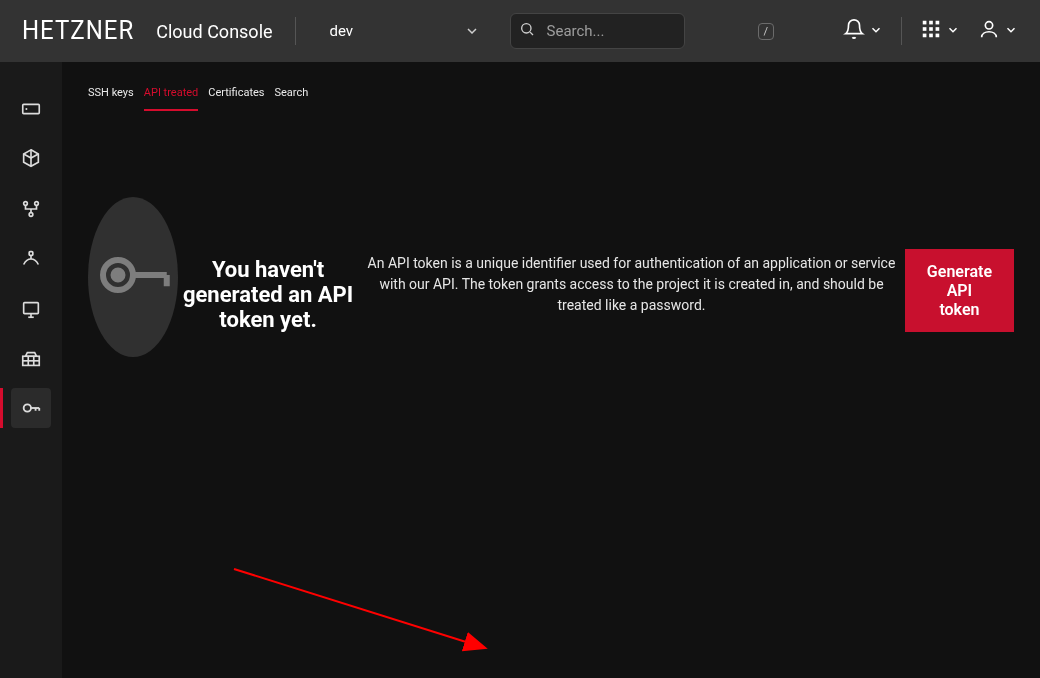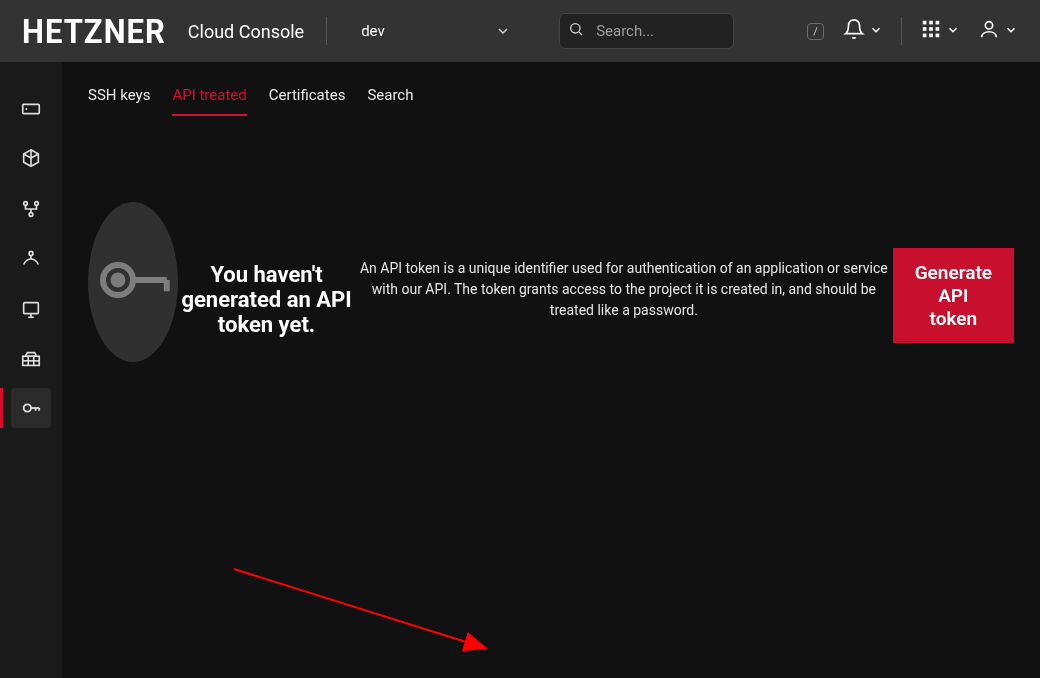--- a/index.html
+++ b/index.html
@@ -16,32 +16,32 @@
   html,body{margin:0;padding:0;height:100%;}
   body{
     width:1040px;height:678px;overflow:hidden;color:var(--text);
     background:var(--bg-main);
   }
   
   .topbar{
     height:62px;background:var(--bg-top);display:flex;align-items:center;
     padding:0 22px;gap:22px;
   }
-  .logo{font-weight:700;font-size:31px;letter-spacing:1px;white-space:nowrap;}
+  .logo{font-weight:400;font-size:24px;letter-spacing:1px;white-space:nowrap;}
   .logo-text{transform:scaleY(1.05);display:inline-block;}
   .ctitle{font-size:18px;white-space:nowrap;}
   .vdiv{width:1px;height:28px;background:#555;}
   .proj{
     height:36px;display:flex;align-items:center;gap:20px;padding:0 8px 0 12px;
     border-radius:4px;min-width:170px;justify-content:space-between;
   }
   .proj span{font-size:15px;}
   .chev{display:inline-flex;}
   .search{
-    flex:0 0 auto;margin-left:18px;height:36px;width:175px;background:var(--search-bg);
+    flex:0 0 auto;height:36px;width:175px;background:var(--search-bg);
     border-radius:6px;border:1px solid #444;display:flex;align-items:center;gap:10px;
     padding:0 8px;color:#bdbdbd;
   }
   .search input{
     flex:1;background:transparent;border:none;outline:none;color:#e6e6e6;font-size:15px;
   }
   .search input::placeholder{color:#9d9d9d;}
   .kbd{
     border:1px solid #6b6b6b;border-radius:4px;font-size:11px;padding:1px 5px;color:#c9c9c9;
   }
@@ -60,39 +60,39 @@
   }
   .side-item.active{
     background:#2b2b2b;color:#fff;width:40px;height:40px;margin-top:4px;margin-bottom:4px;
   }
   .side-item.active::before{
     content:"";position:absolute;left:-11px;top:0;bottom:0;width:3px;background:var(--red);
   }
   .side-item svg{stroke:#dcdcdc;}
   
   .main{flex:1;background:var(--bg-main);padding:24px 26px;position:relative;}
-  .tabs{display:flex;gap:22px;font-size:15px;}
+  .tabs{display:flex;gap:10px;font-size:11px;}
   .tab{color:#eaeaea;padding-bottom:10px;}
   .tab.active{color:var(--red);position:relative;}
   .tab.active::after{
     content:"";position:absolute;left:0;right:0;bottom:-2px;height:2px;background:var(--red);
   }
   .empty{
     display:flex;flex-direction:row;align-items:center;text-align:center;
     margin-top:88px;
   }
   .circle{
     width:160px;height:160px;border-radius:50%;background:#303030;display:flex;
     align-items:center;justify-content:center;
   }
   .headline{margin-top:34px;font-size:22px;font-weight:700;}
   .desc{margin-top:14px;max-width:600px;font-size:14px;line-height:1.5;color:#e6e6e6;}
   .gen-btn{
     margin-top:26px;background:var(--red-btn);color:#fff;border:none;border-radius:0;
-    padding:13px 22px;font-size:19px;font-weight:600;cursor:pointer;
+    padding:13px 22px;font-size:16px;font-weight:600;cursor:pointer;
   }
   .annot-arrow{position:absolute;left:170px;top:503px;pointer-events:none;}
 </style>
 </head>
 <body>
 
 <div class="topbar">
   <div class="logo">
     <span class="logo-text">HETZNER</span>
   </div>

